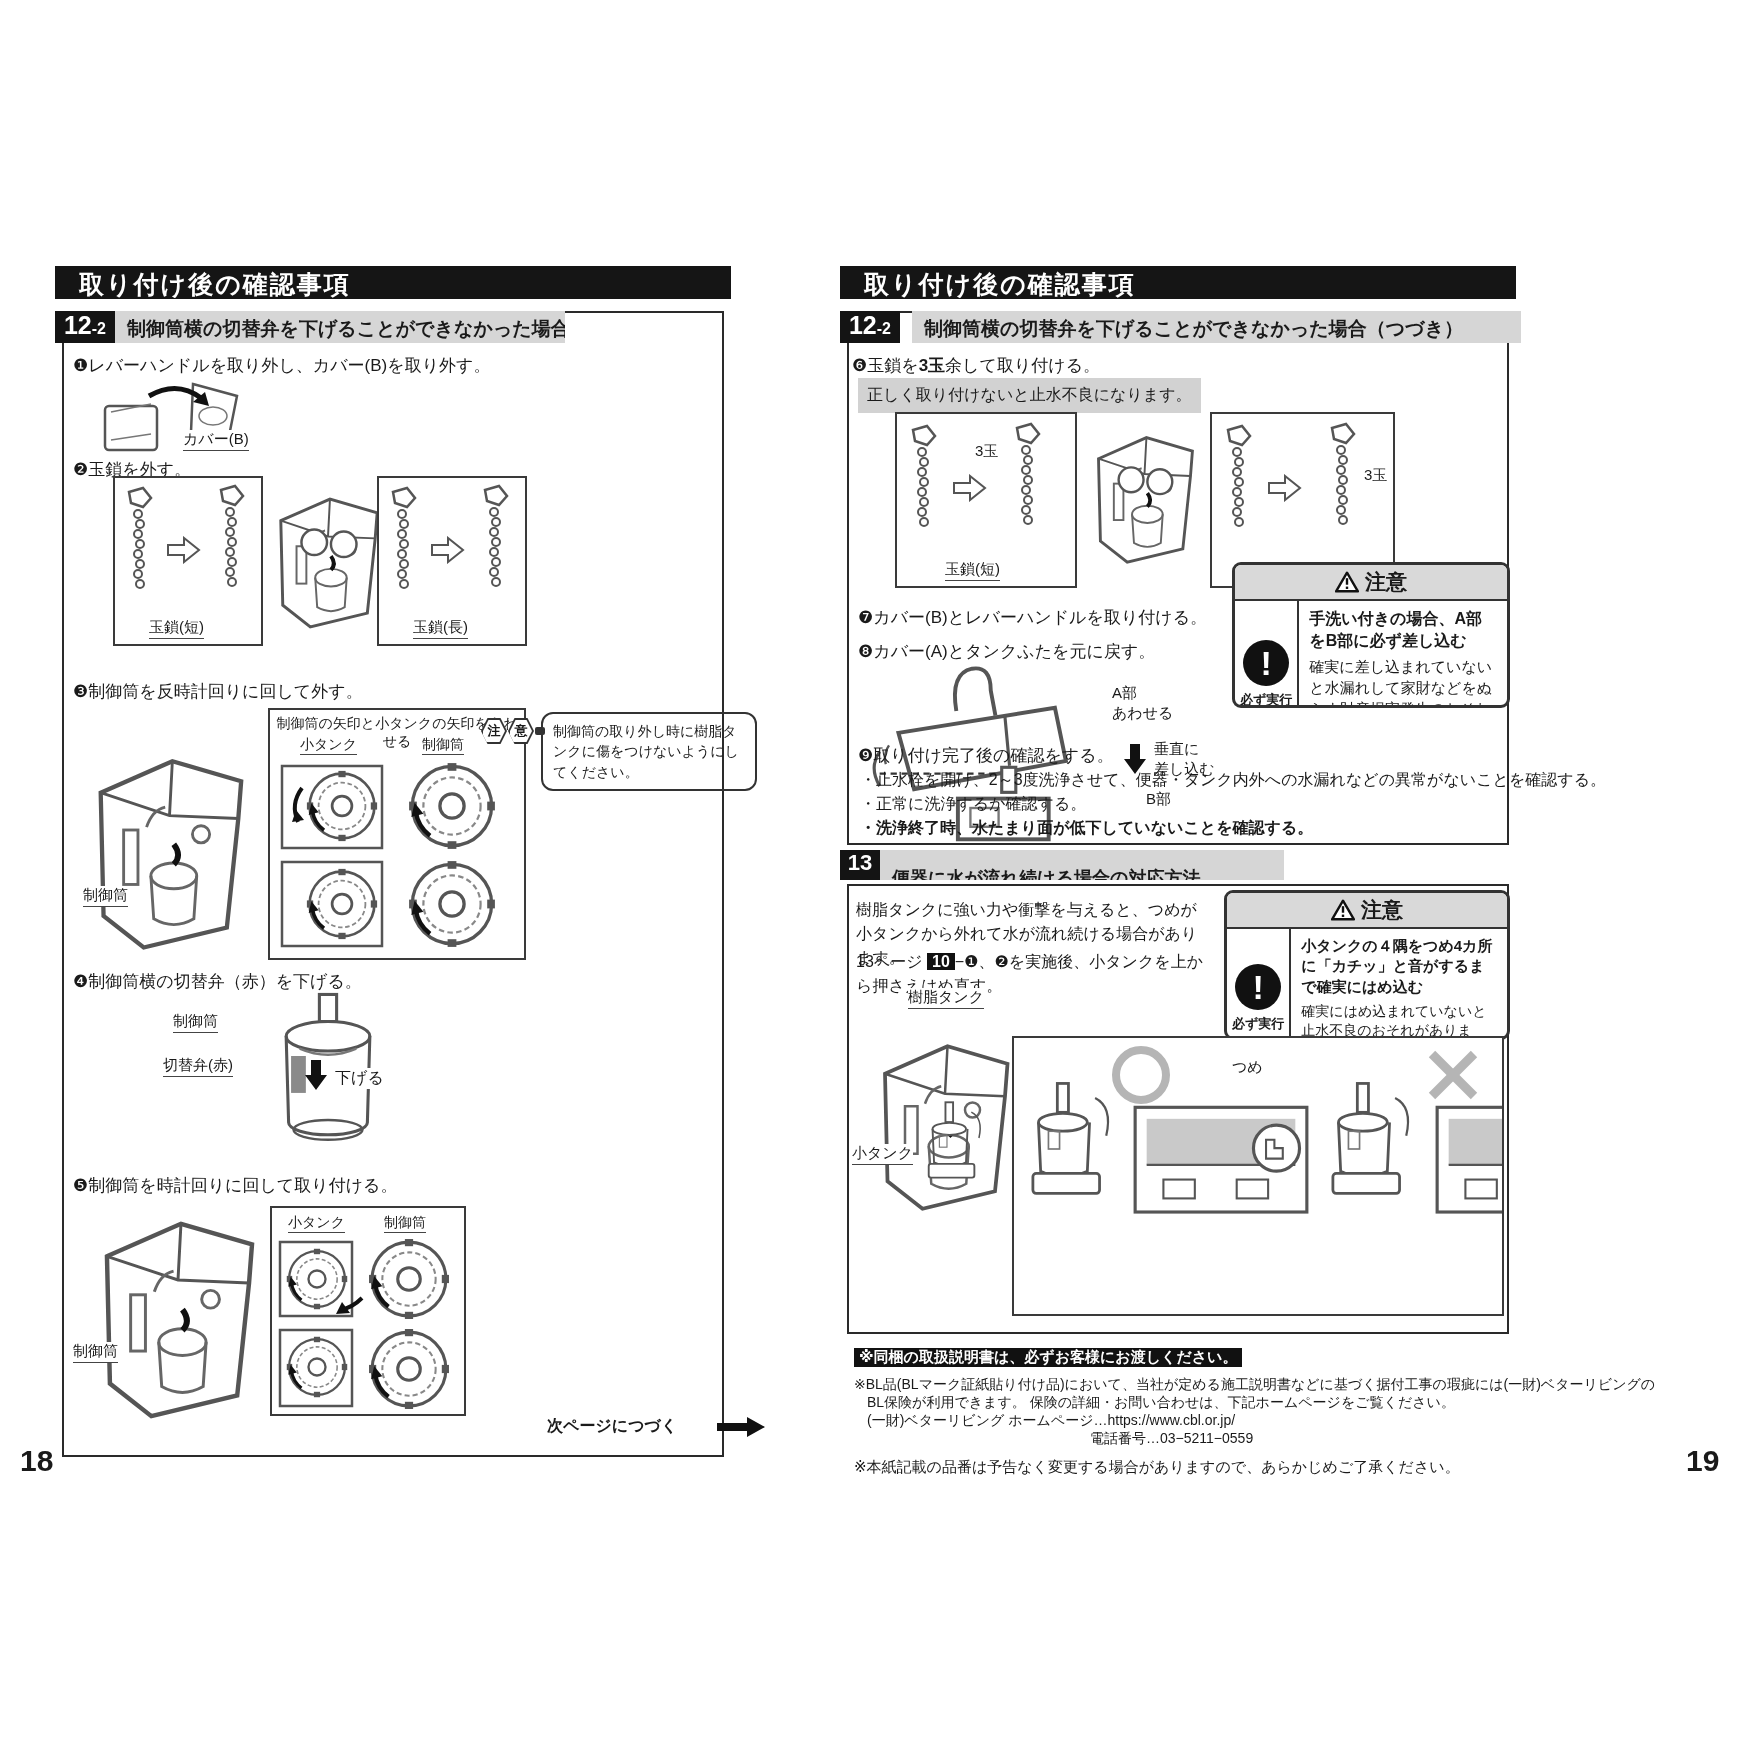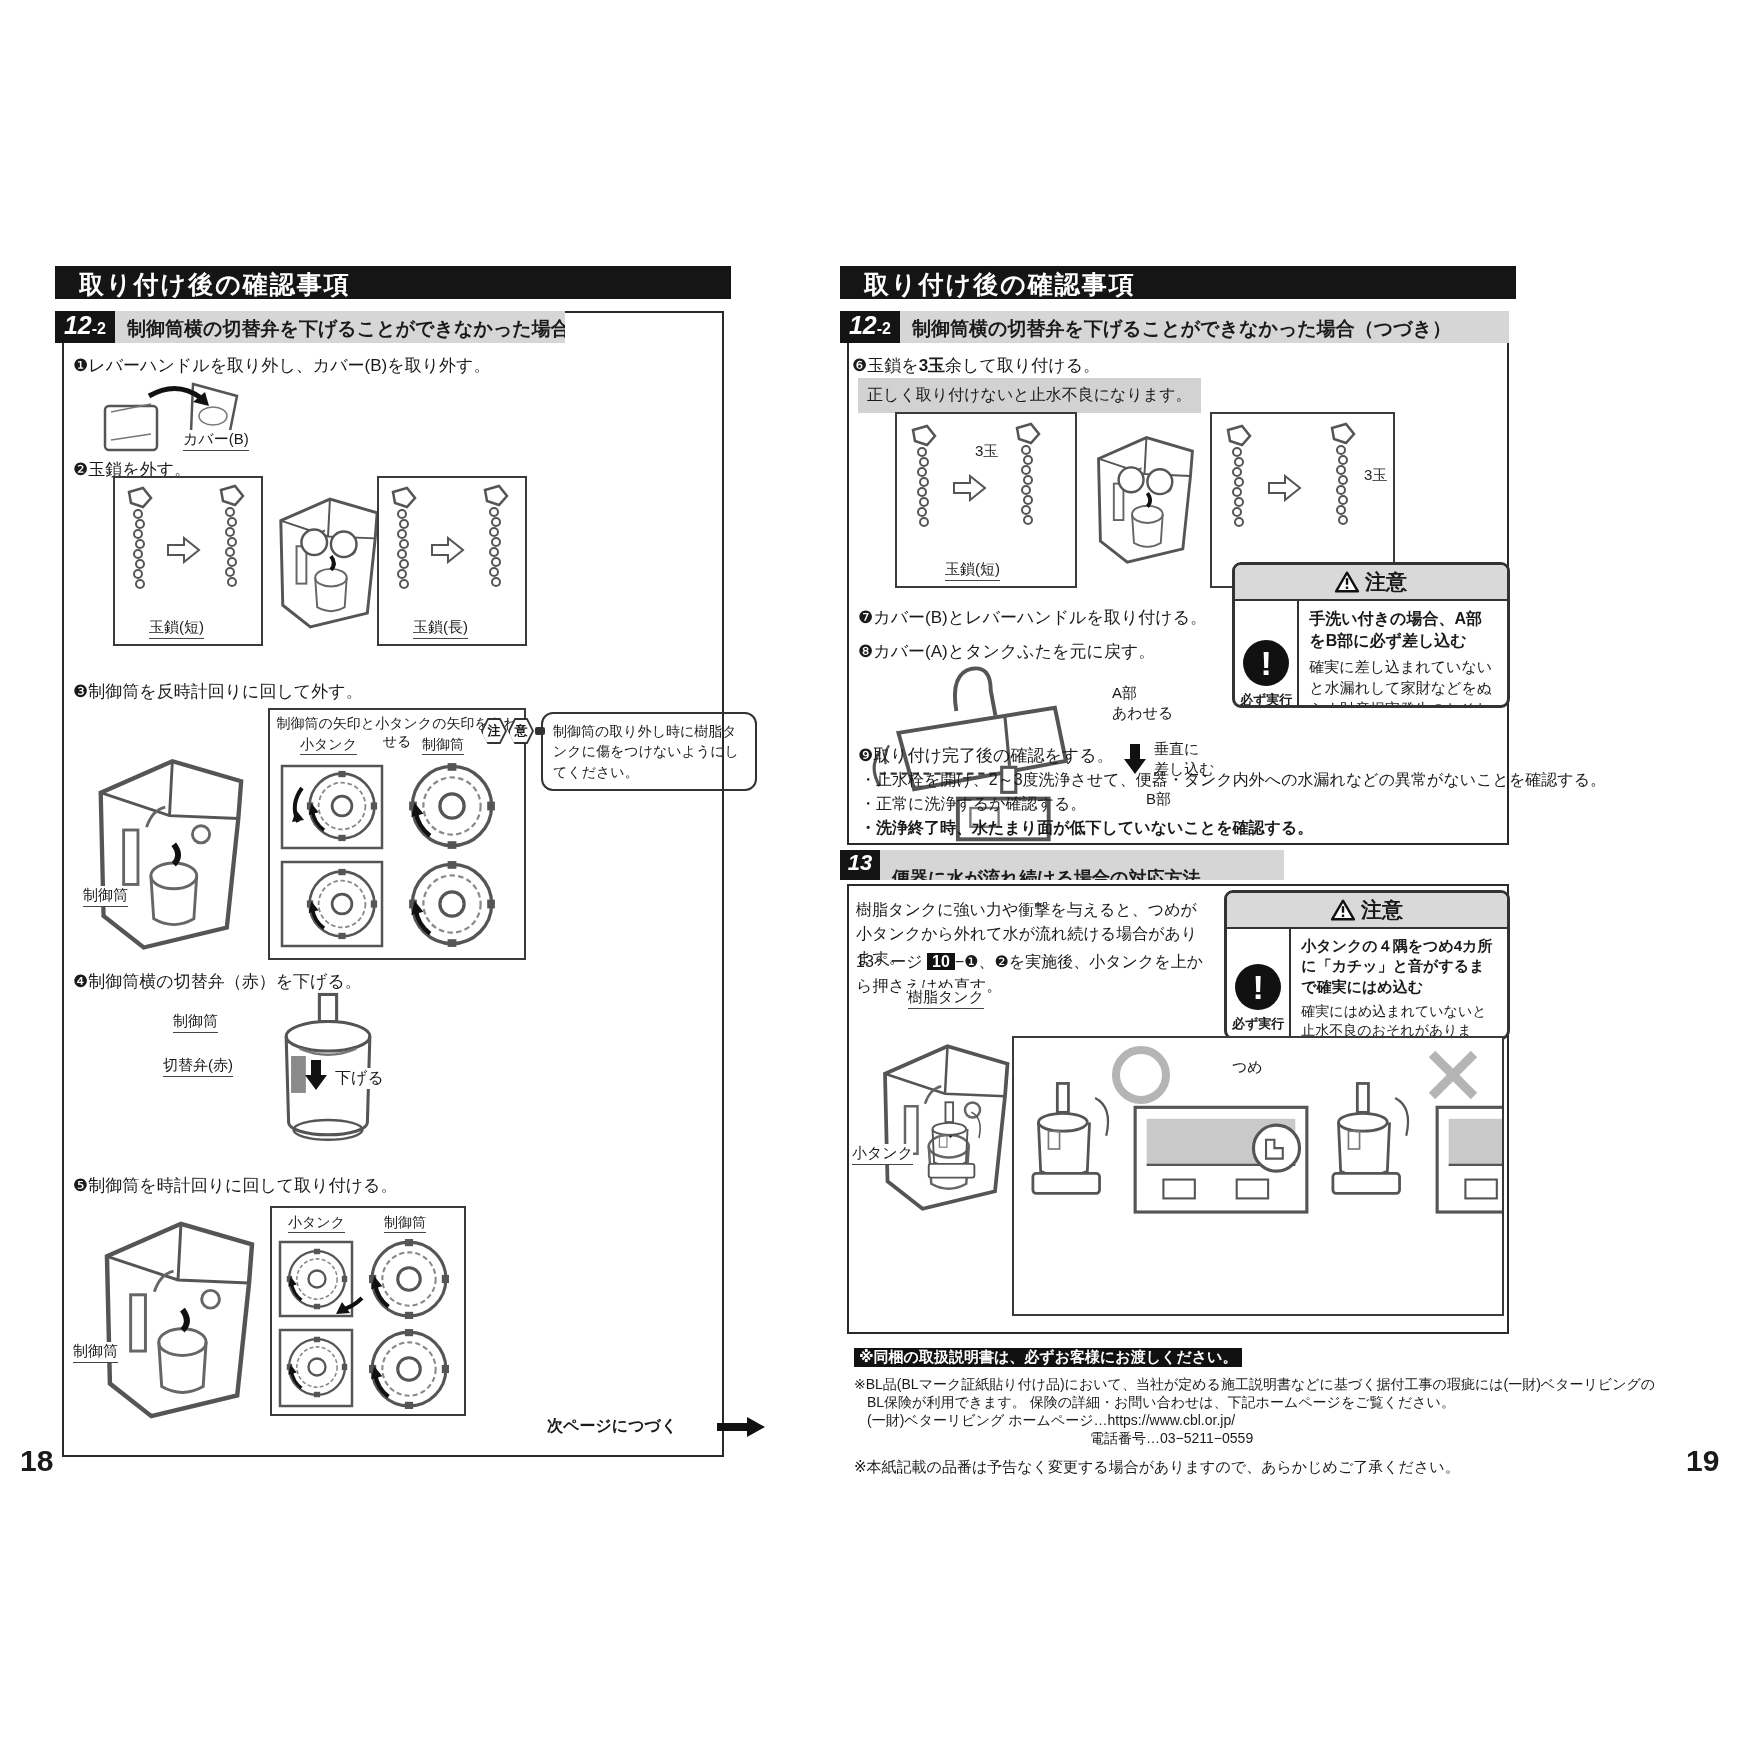--- a/index.html
+++ b/index.html
@@ -2,21 +2,21 @@
 <html><head>
 <meta charset="utf-8">
 <style>
   * { margin:0; padding:0; box-sizing:border-box; }
   html,body { width:1754px; height:1754px; background:#fff; }
   body { position:relative; font-family:"Liberation Sans","DejaVu Sans",sans-serif; color:#1a1a1a; overflow:hidden; }
   .page { position:absolute; width:676px; height:1235px; }
   .banner { position:absolute; background:#151515; color:#fff; font-weight:bold; font-size:25px; letter-spacing:2px; padding:2px 0 4px 24px; width:676px; height:33px; white-space:nowrap; }
   .frame { position:absolute; border:2px solid #2a2a2a; background:transparent; }
   .sec-num { position:absolute; background:#141414; color:#fff; font-weight:bold; display:flex; align-items:baseline; justify-content:center; padding-top:2px; }
-  .sec-num .main { font-size:25px; line-height:1;font-style:italic; }
+  .sec-num .main { font-size:25px; line-height:1; }
   .sec-num .sub { font-size:16px; line-height:1; }
   .sec-title { position:absolute; background:#d6d6d6; font-weight:bold; font-size:19px; padding:5px 0 0 12px; white-space:nowrap; overflow:hidden; }
   .step { position:absolute; font-size:17px; white-space:nowrap; }
   .lbl { position:absolute; font-size:15px; white-space:nowrap; background:#fff; }
   .u { border-bottom:1.5px solid #444; padding-bottom:1px; }
   .ibox { position:absolute; border:2px solid #3a3a3a; background:#fff; }
   .boxlbl { position:absolute; font-size:14px; white-space:nowrap; background:#fff; border-bottom:1.5px solid #444; }
   .gray-strip { position:absolute; background:#d2d2d2; font-size:16px; padding:7px 9px; white-space:nowrap; }
   .caution { position:absolute; border:3px solid #333; border-radius:9px; overflow:hidden; background:#fff; }
   .caution .hd { background:#d9d9d9; border-bottom:2.5px solid #333; display:flex; align-items:center; justify-content:center; gap:6px; font-weight:bold; font-size:21px; padding:3px 0; }
@@ -255,21 +255,21 @@
 <div class="pagenum" style="left:20px; top:1444px;">18</div>
 
 <div class="page" style="left:840px; top:266px;">
   <div class="banner">取り付け後の確認事項</div>
   <div class="frame" style="left:7px; top:45px; width:662px; height:534px;"></div>
 
   <div class="sec-num" style="left:0; top:45px; width:60px; height:32px;">
     <span class="main">12</span>
       <span class="sub">-2</span>
   </div>
-  <div class="sec-title" style="left:60px; top:45px; width:609px; height:32px;">制御筒横の切替弁を下げることができなかった場合（つづき）</div>
+  <div class="sec-title" style="left:72px; top:45px; width:609px; height:32px;">制御筒横の切替弁を下げることができなかった場合（つづき）</div>
 
   <div class="step" style="left:12px; top:88px;">
     <span>❻玉鎖を</span><span style="font-weight:bold;">3玉</span><span>余して取り付ける。</span>
   </div>
   <div class="gray-strip" style="left:18px; top:112px;">正しく取り付けないと止水不良になります。</div>
 
   <div class="ibox" style="left:55px; top:146px; width:182px; height:176px;">
     <svg class="ill" style="left:8px; top:10px;" width="36" height="110">
         <use href="#sym-chain" width="36" height="110"></use>
       </svg>

